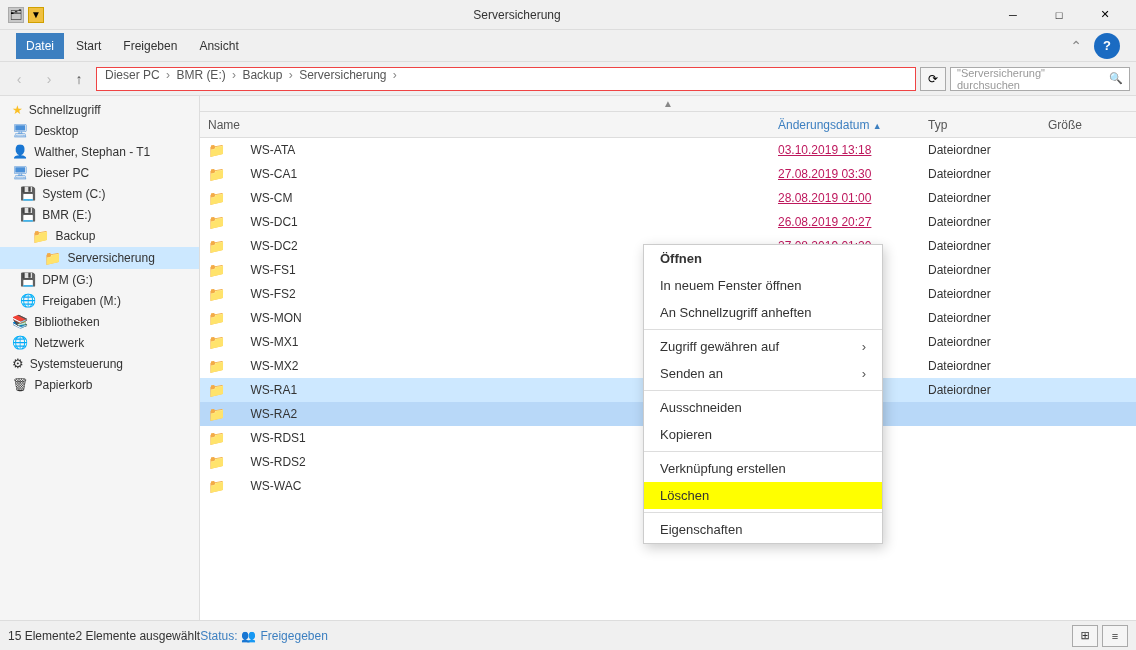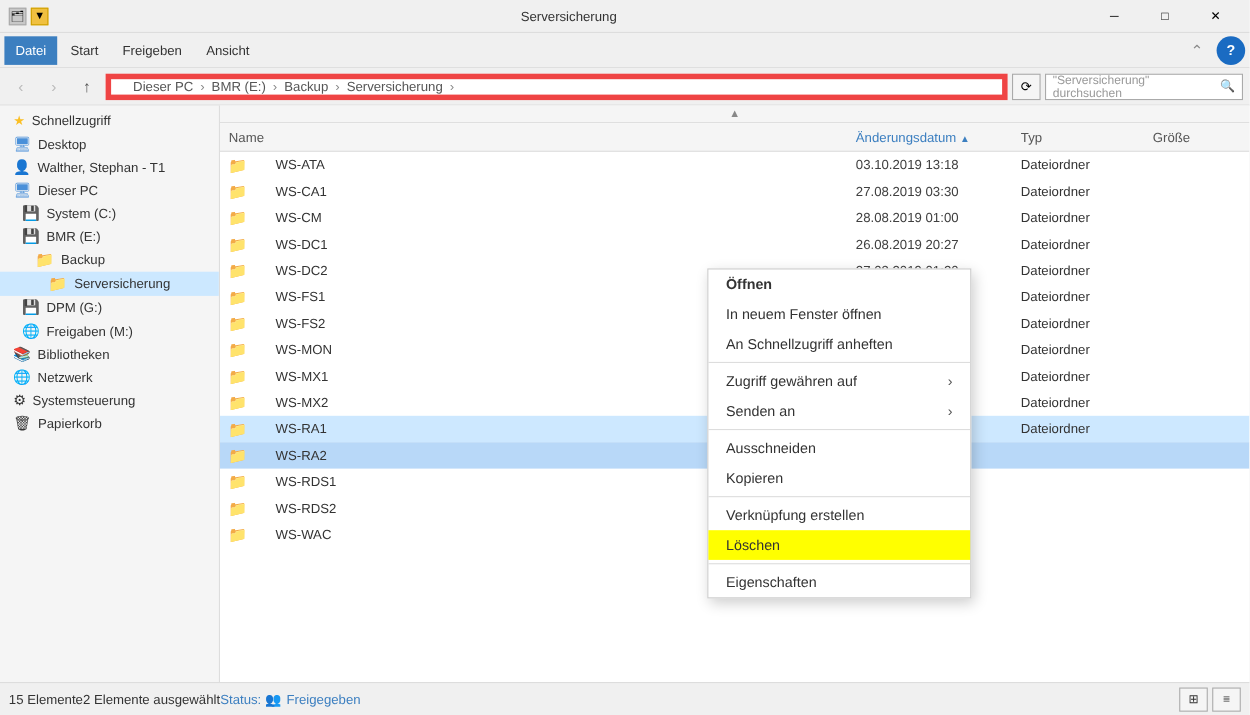--- a/index.html
+++ b/index.html
@@ -21,21 +21,21 @@
     .titlebar-controls { display: flex; gap: 0; }
     .titlebar-btn { width: 46px; height: 30px; display: flex; align-items: center; justify-content: center; cursor: pointer; font-size: 11px; }
 
     
     .ribbon {
       height: 32px;
       background: #f0f0f0;
       display: flex;
       align-items: center;
       border-bottom: 1px solid #ddd;
-      padding: 0 4px;
+      padding: 0 16px;
       gap: 2px;
     }
     .ribbon-tab {
       padding: 6px 10px;
       font-size: 12px;
       cursor: pointer;
       color: #333;
     }
     .ribbon-tab.active {
       background: #3c7fc0;
@@ -55,23 +55,23 @@
     .nav-btn {
       width: 26px; height: 26px;
       display: flex; align-items: center; justify-content: center;
       cursor: pointer; font-size: 14px; color: #555;
       border-radius: 2px;
     }
     .nav-btn.disabled { color: #bbb; cursor: default; }
     .address-bar {
       flex: 1; height: 24px;
       background: white;
-      border: 5px solid #ef4444;
+      border: 1px solid #ef4444;
       display: flex; align-items: flex-start;
-      padding: 0 20px; font-size: 12px; color: #333;
+      padding: 0 8px; font-size: 12px; color: #333;
       overflow: hidden;
     }
     .refresh-btn { width: 26px; height: 24px; display: flex; align-items: center; justify-content: center; border: 1px solid #aaa; background: #f5f5f5; cursor: pointer; font-size: 12px; }
     .search-bar { width: 180px; height: 24px; border: 1px solid #aaa; background: white; display: flex; align-items: center; padding: 0 6px; font-size: 11px; color: #999; }
 
     
     .main-layout {
       display: flex;
       height: calc(650px - 30px - 32px - 34px - 30px);
     }
@@ -120,21 +120,21 @@
     .file-item {
       display: flex; align-items: center;
       padding: 3px 8px;
       cursor: pointer; font-size: 12px; color: #333;
       height: 24px;
     }
     .file-item.selected { background: #cde8ff; }
     .file-item.selected2 { background: #b8d8f8; }
     .file-item .folder-icon { color: #fcd34d; margin-right: 6px; font-size: 14px; }
     .file-item .col-name-cell { flex: 1; margin-left: 19px; }
-    .file-item .col-date-cell { width: 150px; color: #404040; }
+    .file-item .col-date-cell { width: 150px; color: #be185d; text-decoration: underline; }
     .file-item .col-type-cell { width: 120px; }
     .file-item .col-size-cell { width: 80px; }
 
     
     .statusbar {
       height: 30px;
       background: #f0f0f0;
       border-top: 1px solid #ddd;
       display: flex; align-items: center;
       padding: 0 8px; 

